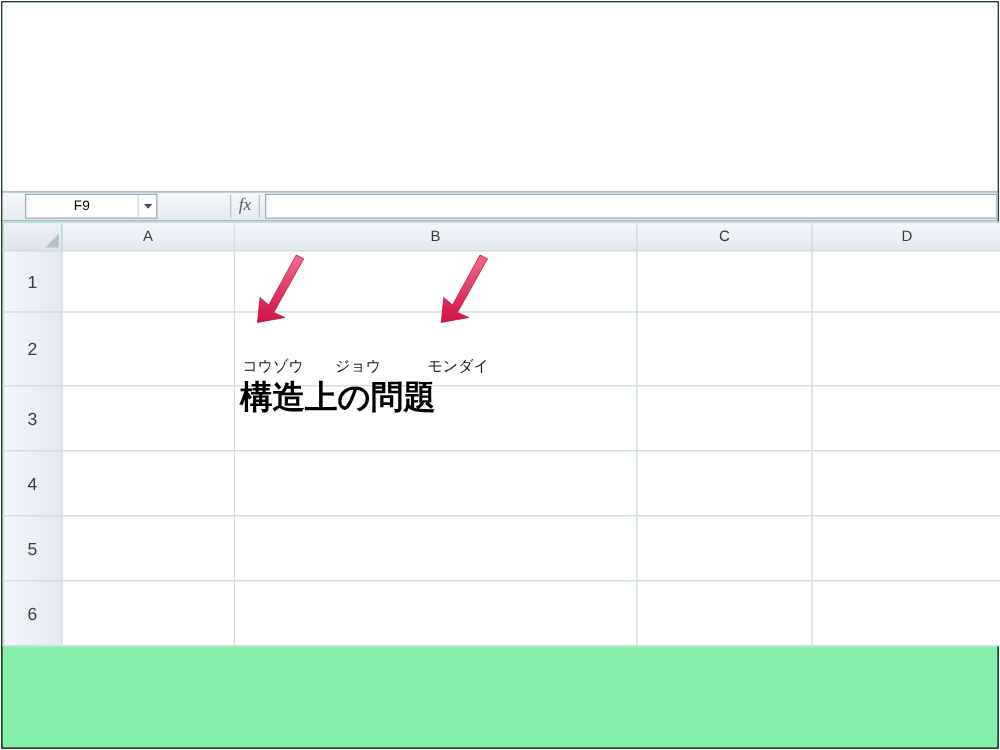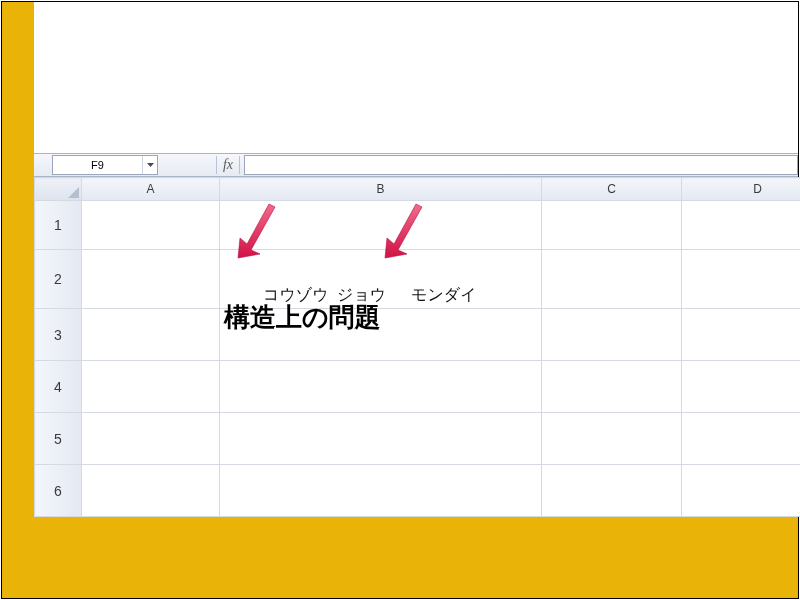--- a/index.html
+++ b/index.html
@@ -1,19 +1,19 @@
 <!DOCTYPE html>
 <html><head>
 <meta charset="utf-8">
 <style>
   html,body{margin:0;padding:0;width:800px;height:600px;overflow:hidden;
     font-family:"MS PGothic","Meiryo","Hiragino Kaku Gothic ProN",Arial,sans-serif;
     background:#fff;color:#000;font-size:12px;}
   .frame{border:1px solid #000;box-sizing:border-box;width:798px;height:598px;
-    margin:1px;background:#eab308;position:relative;padding-left:32px;}
+    margin:1px;background:#86efac;position:relative;}
   .top-blank{height:151px;background:#fff;}
 
   
   .fbar{height:22px;border-top:1px solid #a9b4c4;border-bottom:1px solid #a9b4c4;
     background:linear-gradient(#f5f7fb,#e6ebf3);display:flex;align-items:stretch;}
   .fbar .pad{width:18px;}
   .namebox{width:104px;border:1px solid #9aa7bb;margin:1px 0;display:flex;
     align-items:center;background:#fff;}
   .namebox .txt{flex:1;text-align:center;font-size:11px;}
   .namebox .dd{width:14px;display:flex;align-items:center;justify-content:center;
@@ -44,21 +44,21 @@
   .rC{height:52px;}
 
   col.cR{width:47px;}
   col.cA{width:138px;}
   col.cB{width:322px;}
   col.cC{width:140px;}
   col.cD{width:152px;}
 
   
   .b2{position:relative;width:100%;height:100%;}
-  .ruby-line{position:absolute;left:6px;top:6px;font-size:16px;color:#111;letter-spacing:0;margin-left:37px;}
+  .ruby-line{position:absolute;left:6px;top:6px;font-size:12px;color:#111;letter-spacing:0;}
   .ruby-line span{display:inline-block;}
   .ruby-k{width:74px;}
   .ruby-j{width:74px;}
   .main-line{position:absolute;left:4px;top:21px;font-size:26px;color:#000;
     letter-spacing:0;white-space:nowrap;font-weight:bold;}
 
   
   .arrow{position:absolute;pointer-events:none;}
 </style>
 </head>

